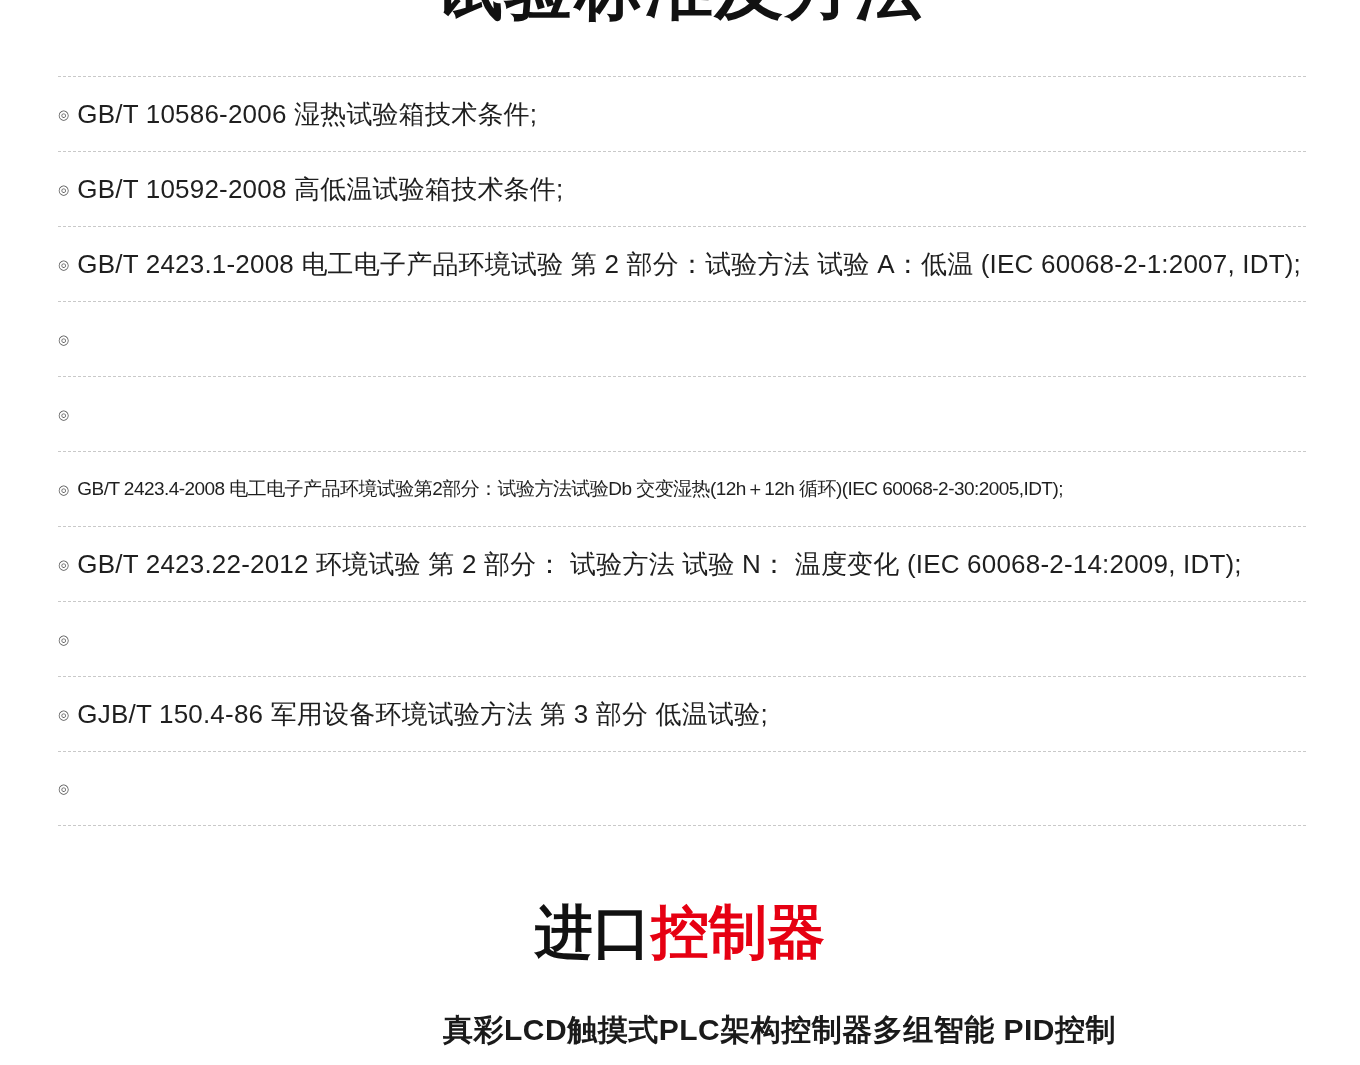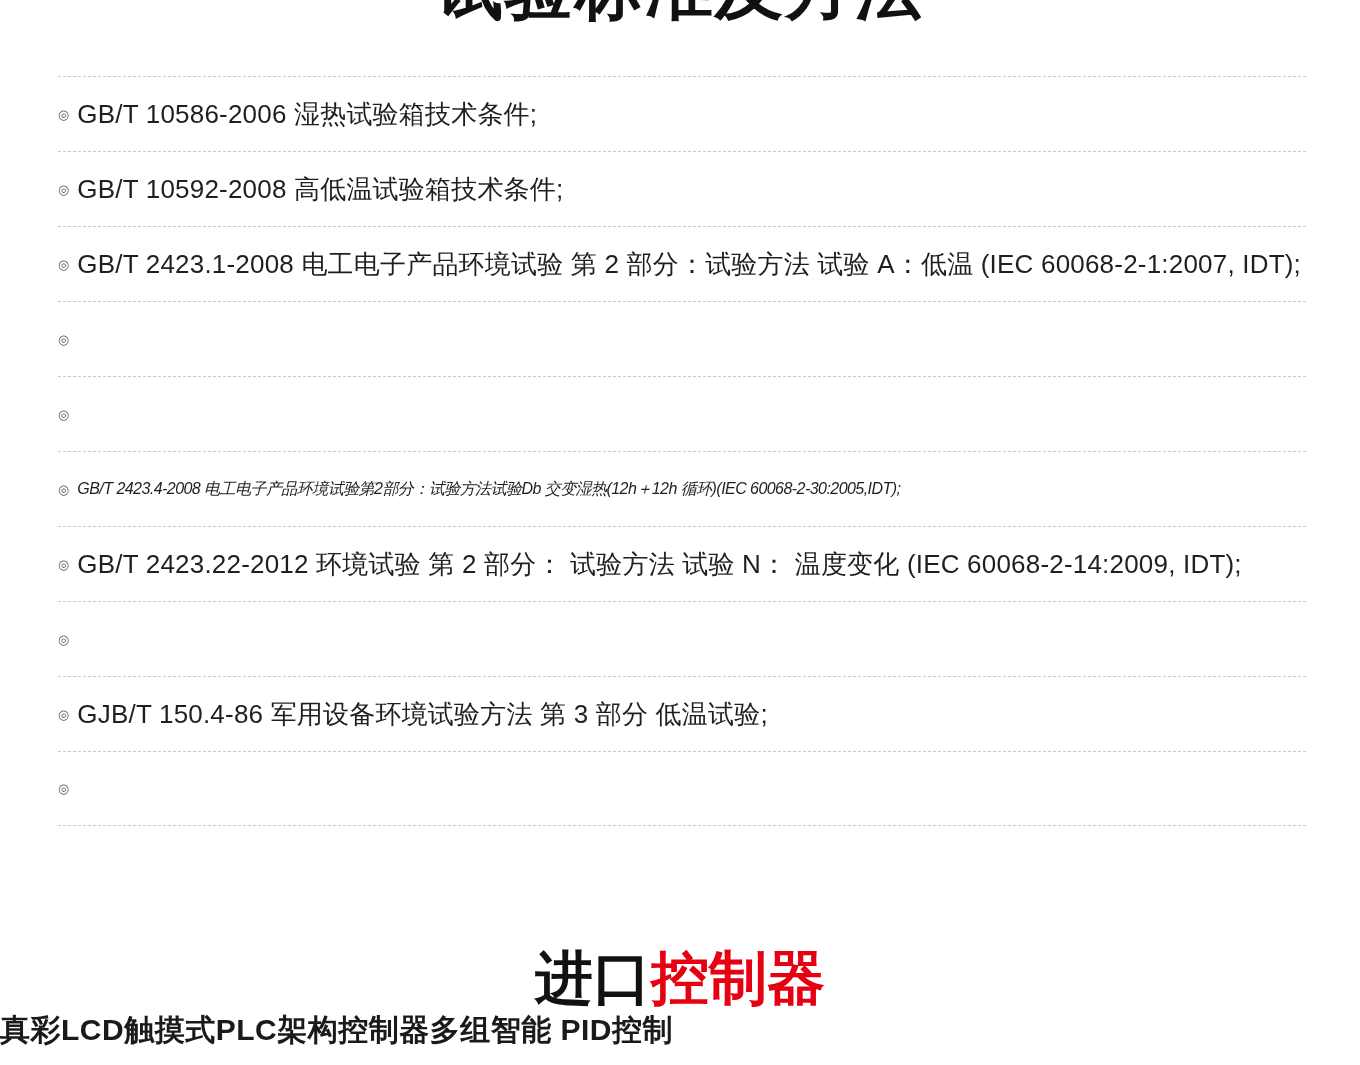--- a/index.html
+++ b/index.html
@@ -56,46 +56,45 @@
     flex: 0 0 auto;
   }
   .std-text {
     font-size: 26px;
     color: #1f1f1f;
     letter-spacing: 0.2px;
     white-space: nowrap;
   }
   
   .std-row.condensed .std-text {
-    font-size: 16px;
+    font-size: 19px;
     letter-spacing: -0.55px;
-    font-style: italic;
   }
 
   
   .section-title {
     position: absolute;
-    top: 949px;
+    top: 903px;
     left: 0;
     width: 1360px;
     text-align: center;
     font-size: 58px;
     font-weight: bold;
     line-height: 1;
     white-space: nowrap;
   }
   .section-title .part-black { color: #111111; }
   .section-title .part-red { color: #e60012; }
 
   .section-subtitle {
     position: absolute;
     top: 1010px;
     left: 0;
     width: 1116px;
-    text-align: left;
+    text-align: right;
     font-size: 30px;
     font-weight: bold;
     color: #1a1a1a;
     letter-spacing: 0.5px;
     white-space: nowrap;
   }
 </style>
 </head>
 <body>
 

